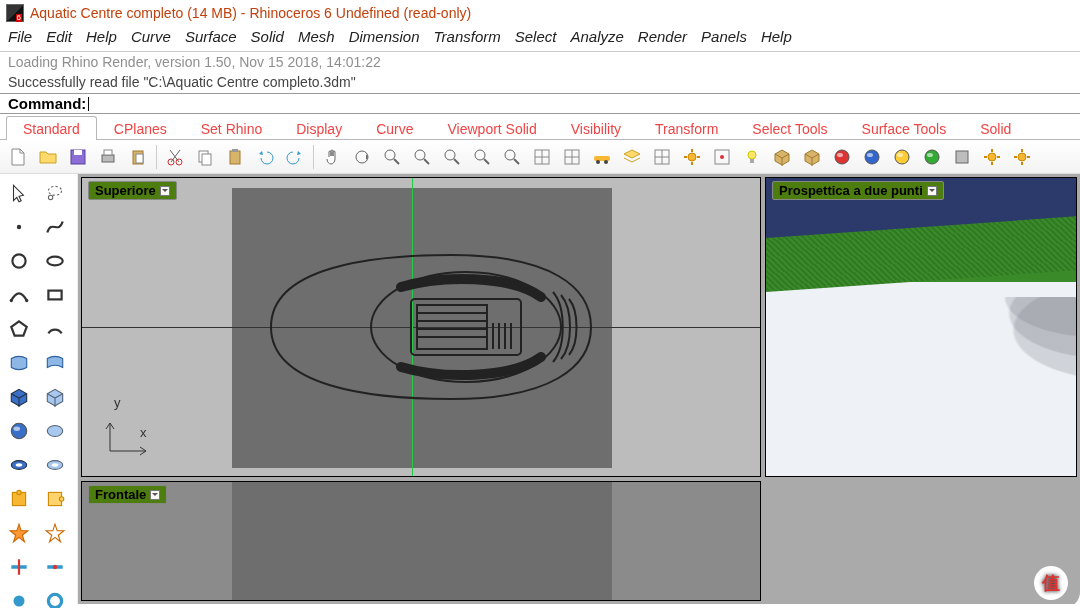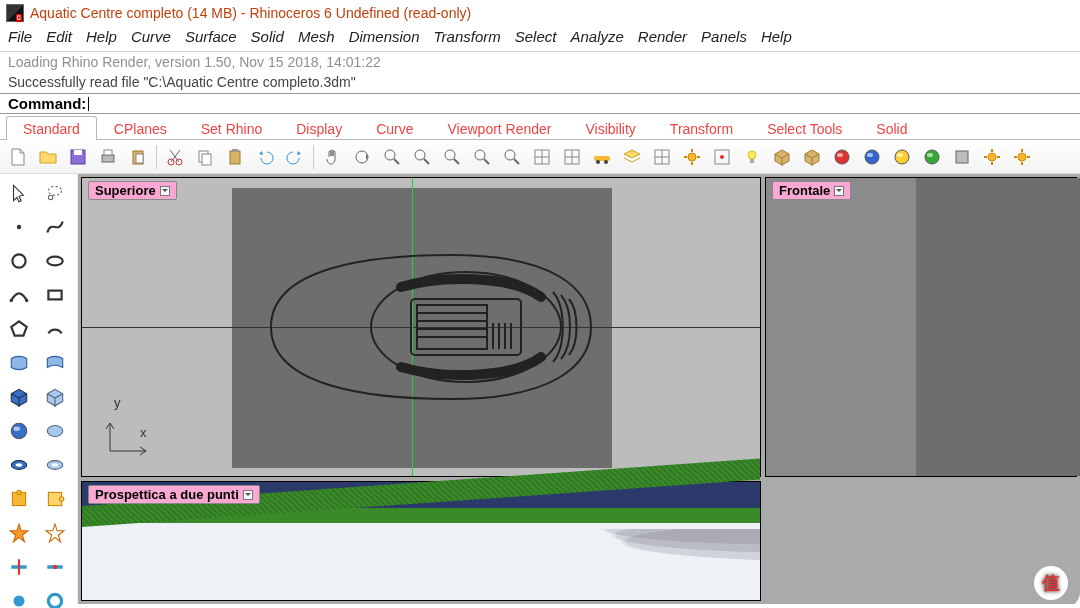--- a/index.html
+++ b/index.html
@@ -25,21 +25,21 @@
   .tbtn{width:28px;height:28px;border:1px solid transparent;border-radius:3px;display:flex;align-items:center;justify-content:center;}
   .sep{width:1px;height:24px;background:#ccc;margin:0 2px;}
   
   #workarea{display:flex;height:calc(608px - 26px - 28px - 42px - 22px - 26px - 34px);}
   #sidebar{width:78px;padding:4px 2px;display:grid;grid-template-columns:repeat(2,34px);grid-auto-rows:32px;gap:2px;align-content:start;background:#fff;border-right:1px solid #eee;}
   .sbtn{width:34px;height:30px;display:flex;align-items:center;justify-content:center;border:1px solid transparent;border-radius:3px;}
   
   #viewports{flex:1;display:grid;grid-template-columns:680px 1fr;grid-template-rows:300px 1fr;gap:4px;background:#aaa;padding:3px;}
   .vp{position:relative;background:#8b8b8b;border:1px solid #000;}
   .vp.light{background:#bcbcbc;}
-  .vp .vtitle{position:absolute;top:3px;left:6px;background:#f9a8d4;border:1px solid #888;border-radius:2px;padding:1px 6px;font-size:13px;font-weight:700;display:flex;align-items:center;gap:4px;z-index:5;}
+  .vp .vtitle{position:absolute;top:3px;left:6px;background:#4d7c0f;border:1px solid #888;border-radius:2px;padding:1px 6px;font-size:13px;font-weight:700;display:flex;align-items:center;gap:4px;z-index:5;}
   .vp .vtitle .dd{width:10px;height:10px;border:1px solid #777;background:#f7f7f7;display:flex;align-items:center;justify-content:center;}
   .vp .vtitle .dd::after{content:"";border:3px solid transparent;border-top-color:#555;margin-top:3px;}
   
   .axisH{position:absolute;left:0;right:0;top:50%;height:1px;background:#333;}
   .axisV{position:absolute;top:0;bottom:0;left:50%;width:1px;background:#2c4;}
   .darkrect{position:absolute;background:#6e6e6e;}
   .axind{position:absolute;left:20px;bottom:14px;color:#333;font-size:13px;}
   .axind .y{position:absolute;left:12px;top:-24px;}
   .axind .x{position:absolute;left:38px;top:6px;}
   .axind svg{overflow:visible;}
@@ -97,24 +97,25 @@
 <div id="cmdline">
   <b>Command:</b><span class="cursor"></span>
 </div>
 
 <div id="tooltabs">
     <div class="tab active">Standard</div>
     <div class="tab">CPlanes</div>
     <div class="tab">Set Rhino</div>
     <div class="tab">Display</div>
     <div class="tab">Curve</div>
-    <div class="tab">Viewport Render</div>
+    <div class="tab">Viewport Solid</div>
     <div class="tab">Visibility</div>
     <div class="tab">Transform</div>
     <div class="tab">Select Tools</div>
+    <div class="tab">Surface Tools</div>
     <div class="tab">Solid</div>
   </div>
 
 <div id="htoolbar">
     <div class="tbtn">
       <svg width="20" height="20" viewBox="0 0 20 20">
         <path d="M4 2h8l4 4v12H4z" fill="#fff" stroke="#888"></path>
         <path d="M12 2v4h4" fill="none" stroke="#888"></path>
       </svg>
     </div>
@@ -520,38 +521,38 @@
               <polyline points="4,10 8,4 12,10"></polyline>
           <line x1="8" y1="32" x2="44" y2="32"></line>
               <polyline points="38,28 44,32 38,36"></polyline>
         </g>
           </svg>
         <span class="y">y</span>
         <span class="x">x</span>
       </div>
     </div>
 
+    <div class="vp" id="persp">
+      <div class="vtitle">
+        <span>Prospettica a due punti</span>
+        <span class="dd"></span>
+      </div>
+      <div class="sky"></div>
+      <div class="grass"></div>
+      <div class="curves"></div>
+    </div>
+
     <div class="vp bottom">
       <div class="vtitle">
         <span>Frontale</span>
         <span class="dd"></span>
       </div>
       <div class="axisV" style="left:330px;background:#2c4;"></div>
       <div class="darkrect" style="left:150px;top:0;width:380px;height:100%;"></div>
     </div>
 
-    <div class="vp" id="persp">
-      <div class="vtitle">
-        <span>Prospettica a due punti</span>
-        <span class="dd"></span>
-      </div>
-      <div class="sky"></div>
-      <div class="grass"></div>
-      <div class="curves"></div>
-    </div>
-
 
   </div>
 </div>
 
 <div id="watermark">
   <span class="badge">值</span>
 </div>
 
 </body></html>

